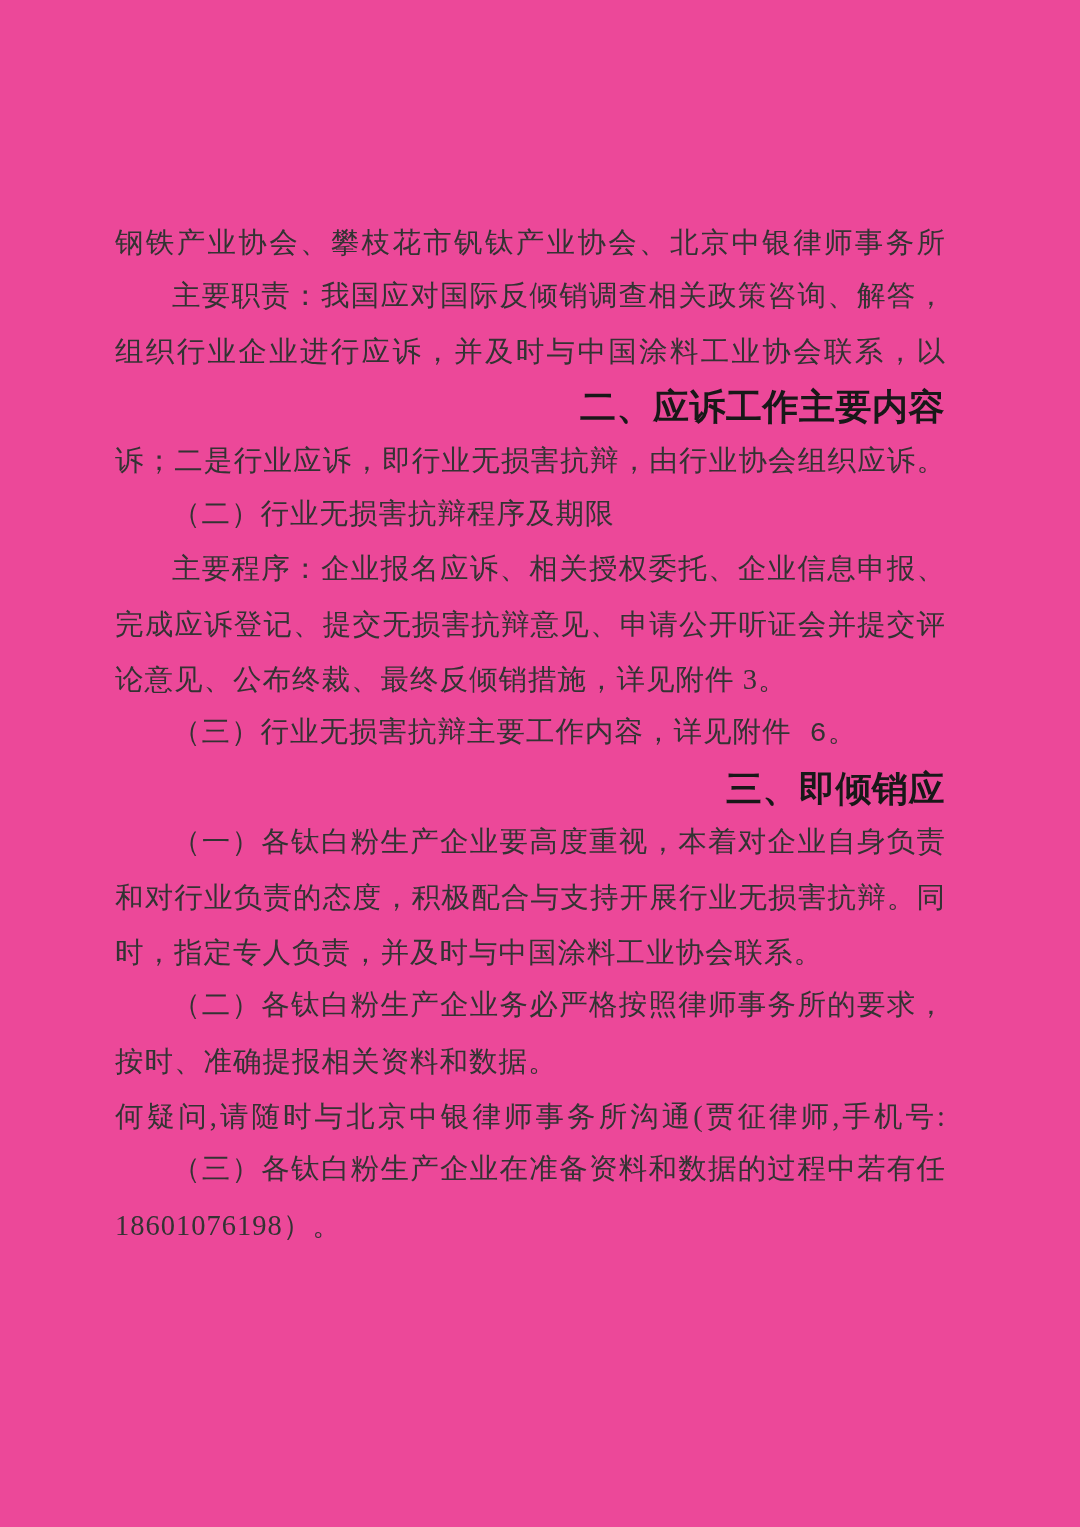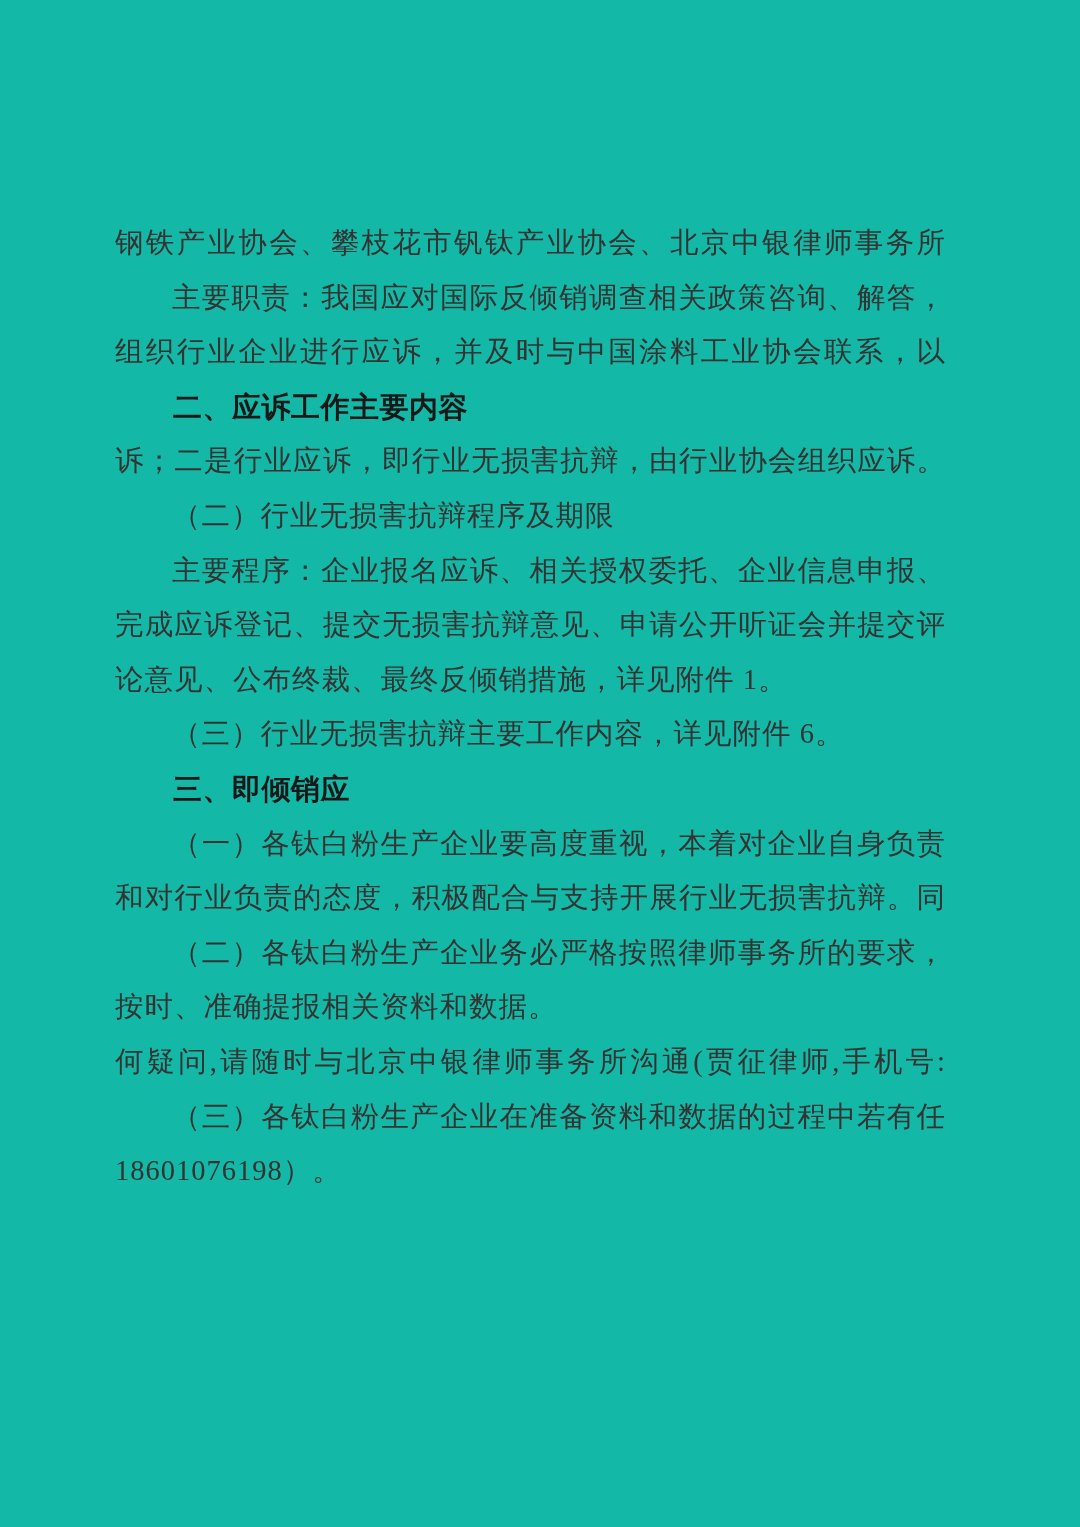--- a/index.html
+++ b/index.html
@@ -37,46 +37,49 @@
     text-align: left;
     overflow: visible;
   }
   .line.fill {
     letter-spacing: 0;
     text-align: justify;
     text-align-last: justify;
   }
   .line.indent {
     text-indent: 2em;
+    font-family: Liberation Mono, monospace;
   }
   .line.heading {
     font-family: "Liberation Sans", "DejaVu Sans", sans-serif;
     font-weight: 700;
     color: #181818;
-    font-size: 29px;
+    font-size: 36px;
     letter-spacing: 0.5px;
+    text-align: right;
   }
 </style>
 </head>
 <body>
 
-<div class="page" style="background: #14b8a6;">
+<div class="page" style="background: #ec4899;">
   <div class="text-column" style="color: rgb(51, 51, 51);">
       <div class="line fill">钢铁产业协会、攀枝花市钒钛产业协会、北京中银律师事务所</div>
       <div class="line indent fill">主要职责：我国应对国际反倾销调查相关政策咨询、解答，</div>
       <div class="line fill">组织行业企业进行应诉，并及时与中国涂料工业协会联系，以</div>
       <div class="line heading indent" style="color: rgb(24, 24, 24);">二、应诉工作主要内容</div>
       <div class="line fill">诉；二是行业应诉，即行业无损害抗辩，由行业协会组织应诉。</div>
       <div class="line indent">（二）行业无损害抗辩程序及期限</div>
       <div class="line indent fill">主要程序：企业报名应诉、相关授权委托、企业信息申报、</div>
       <div class="line fill">完成应诉登记、提交无损害抗辩意见、申请公开听证会并提交评</div>
-      <div class="line">论意见、公布终裁、最终反倾销措施，详见附件 1。</div>
+      <div class="line">论意见、公布终裁、最终反倾销措施，详见附件 3。</div>
       <div class="line indent">（三）行业无损害抗辩主要工作内容，详见附件 6。</div>
       <div class="line heading indent" style="color: rgb(24, 24, 24);">三、即倾销应</div>
       <div class="line indent fill">（一）各钛白粉生产企业要高度重视，本着对企业自身负责</div>
       <div class="line fill">和对行业负责的态度，积极配合与支持开展行业无损害抗辩。同</div>
+      <div class="line">时，指定专人负责，并及时与中国涂料工业协会联系。</div>
       <div class="line indent fill">（二）各钛白粉生产企业务必严格按照律师事务所的要求，</div>
       <div class="line">按时、准确提报相关资料和数据。</div>
       <div class="line fill">何疑问,请随时与北京中银律师事务所沟通(贾征律师,手机号:</div>
       <div class="line indent fill">（三）各钛白粉生产企业在准备资料和数据的过程中若有任</div>
       <div class="line">18601076198）。</div>
     </div>
 </div>
 
 </body></html>

